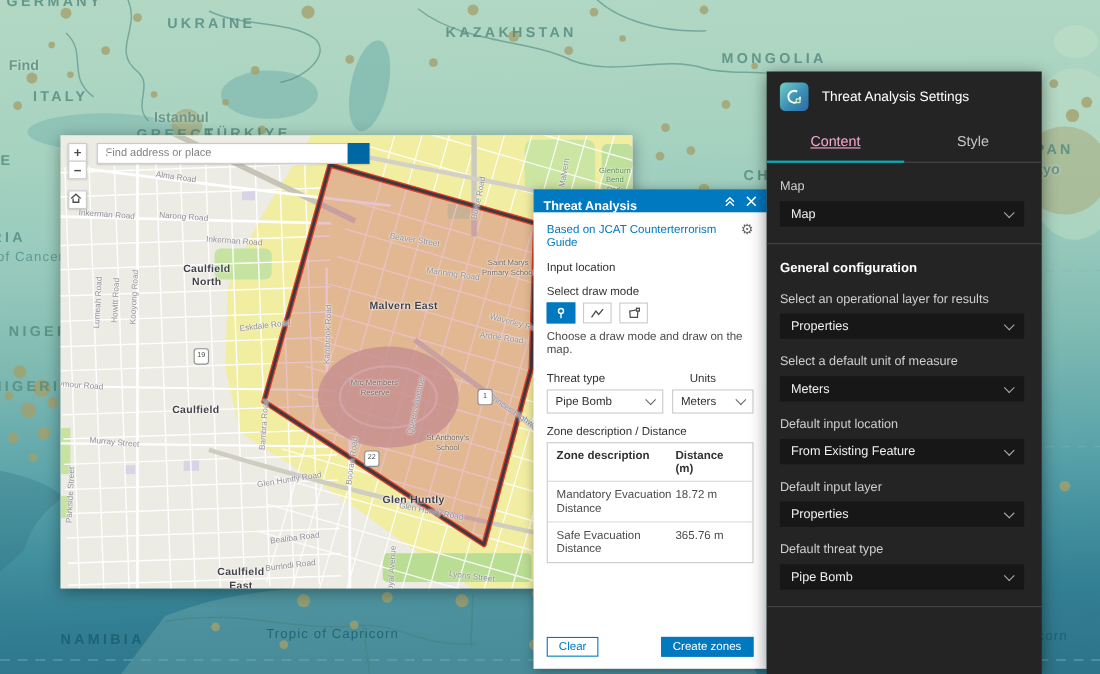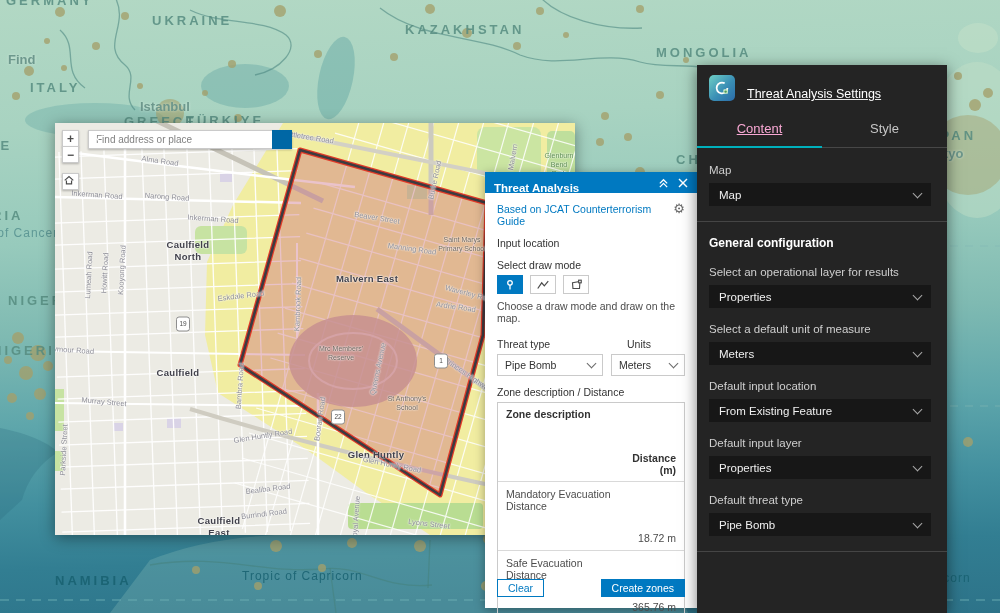--- a/index.html
+++ b/index.html
@@ -16,21 +16,21 @@
   #mapw svg{position:absolute;left:0;top:0;}
   .slabel{position:absolute;transform:translate(-50%,-50%);white-space:pre-line;text-align:center;
     font-size:7.5px;color:#8f8f98;text-shadow:0 0 2px #fff,0 0 2px #fff;pointer-events:none;line-height:1.25;}
   .slabel.town{font-size:9.5px;font-weight:bold;color:#41414b;letter-spacing:.3px;}
   .slabel.poi{font-size:7px;color:#6f675f;}
   .slabel.park{font-size:7px;color:#5c8d4f;}
   .slabel.shield{width:12px;height:13px;background:#fff;border:1px solid #8e8e8e;border-radius:3px;
     font-size:6.5px;color:#4c4c4c;display:flex;align-items:center;justify-content:center;text-shadow:none;}
   .mapbtn{position:absolute;width:17px;height:17px;background:#fff;border:1px solid #cacaca;box-shadow:0 1px 2px rgba(0,0,0,.25);
     display:flex;align-items:center;justify-content:center;font-size:12px;font-weight:bold;color:#4c4c4c;box-sizing:border-box;cursor:pointer;}
-  #searchbar{position:absolute;left:33px;top:7px;width:204px;height:19px;display:flex;box-shadow:0 1px 2px rgba(0,0,0,.25);}
+  #searchbar{position:absolute;left:33px;top:7px;width:248px;height:19px;display:flex;box-shadow:0 1px 2px rgba(0,0,0,.25);}
   #searchbar input{flex:1;border:1px solid #cacaca;border-right:none;font-size:10px;padding:0 7px;outline:none;color:#323232;font-family:"Liberation Sans",sans-serif;}
   #searchbar input::placeholder{color:#818181;}
   #searchbtn{width:20px;background:#0067a5;display:flex;align-items:center;justify-content:center;cursor:pointer;}
   
   #tpanel{position:absolute;left:485px;top:172px;width:212px;height:436px;background:#fff;z-index:20;
     box-shadow:0 2px 10px rgba(0,0,0,.35);font-size:11px;color:#4c4c4c;}
   #tpanel .thead{height:21px;background:#0079c1;display:flex;align-items:center;padding:0 9px;}
   #tpanel .thead .ttitle{color:#fff;font-weight:bold;font-size:11.5px;flex:1;margin-top:11px;}
   #tpanel .thead .hicon{margin-left:9px;cursor:pointer;display:flex;}
   #tpanel .tbody{position:relative;height:415px;padding:0 12px;box-sizing:border-box;}
@@ -45,28 +45,28 @@
   .dbtn{width:26px;height:19px;border:1px solid #cacaca;background:#fff;display:flex;align-items:center;justify-content:center;cursor:pointer;box-sizing:border-box;}
   .dbtn.active{background:#0079c1;border-color:#0079c1;}
   .note{font-size:10.5px;color:#4c4c4c;margin:6px 0 4px;}
   .tu-row{display:flex;gap:8px;}
   .tu-row .col1{flex:1;}
   .tu-row .col2{width:58px;}
   .ztable{margin-top:2px;border:1px solid #cacaca;}
   .ztable .zrow{display:flex;padding:6px 8px;border-top:1px solid #d9d9d9;font-size:10.5px;color:#4c4c4c;}
   .ztable .zrow.zhead{border-top:none;font-weight:bold;color:#323232;padding:5px 8px;}
   .ztable .zc1{flex:1;}
-  .ztable .zc2{width:62px;text-align:right;margin-top:44px;}
+  .ztable .zc2{width:62px;}
   .tfooter{position:absolute;left:12px;right:12px;bottom:11px;display:flex;justify-content:space-between;}
   .btn-outline{background:#fff;border:1px solid #0079c1;color:#0079c1;font-size:10.5px;padding:2px 10px;cursor:pointer;font-family:"Liberation Sans",sans-serif;}
   .btn-solid{background:#0079c1;border:1px solid #0079c1;color:#fff;font-size:10.5px;padding:2px 10px;cursor:pointer;font-family:"Liberation Sans",sans-serif;}
   
   #spanel{position:absolute;left:697px;top:65px;width:250px;height:548px;background:#242424;z-index:30;
     box-shadow:0 3px 14px rgba(0,0,0,.5);color:#e8e8e8;}
-  #spanel .shead{display:flex;align-items:flex-end;gap:12px;padding:10px 12px 8px;text-decoration:underline;}
+  #spanel .shead{display:flex;align-items:center;gap:12px;padding:10px 12px 8px;}
   .appicon{width:26px;height:26px;border-radius:5px;background:linear-gradient(135deg,#6fd0c5 0%,#3a8fb5 55%,#2b6ba8 100%);display:flex;align-items:center;justify-content:center;}
   #spanel .stitle{font-size:12.5px;color:#fff;}
   .tabs{display:flex;border-bottom:1px solid #474747;margin-top:2px;}
   .tab{flex:1;text-align:center;padding:10px 0 11px;font-size:13px;color:#c7c7c7;position:relative;cursor:pointer;}
   .tab.active{color:#f9a8d4;text-decoration:underline;}
   .tab.active::after{content:"";position:absolute;left:0;right:0;bottom:-1px;height:2px;background:#00b0bc;}
   .sbody{padding:12px 16px 0 12px;}
   .slab{font-size:11.5px;color:#cfcfcf;margin:4px 0 7px;}
   .sheading{font-size:12px;font-weight:bold;color:#fff;margin:4px 0 16px;}
   .sselect{height:23px;background:#171717;display:flex;align-items:center;padding:0 10px;margin:0 0 15px;cursor:pointer;}

